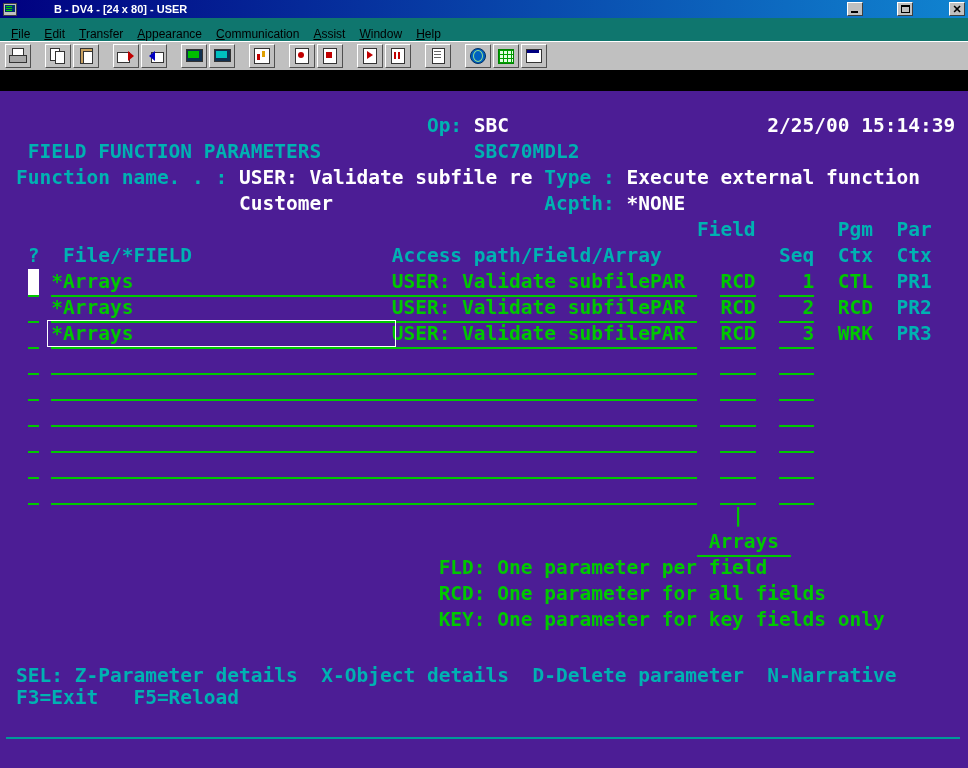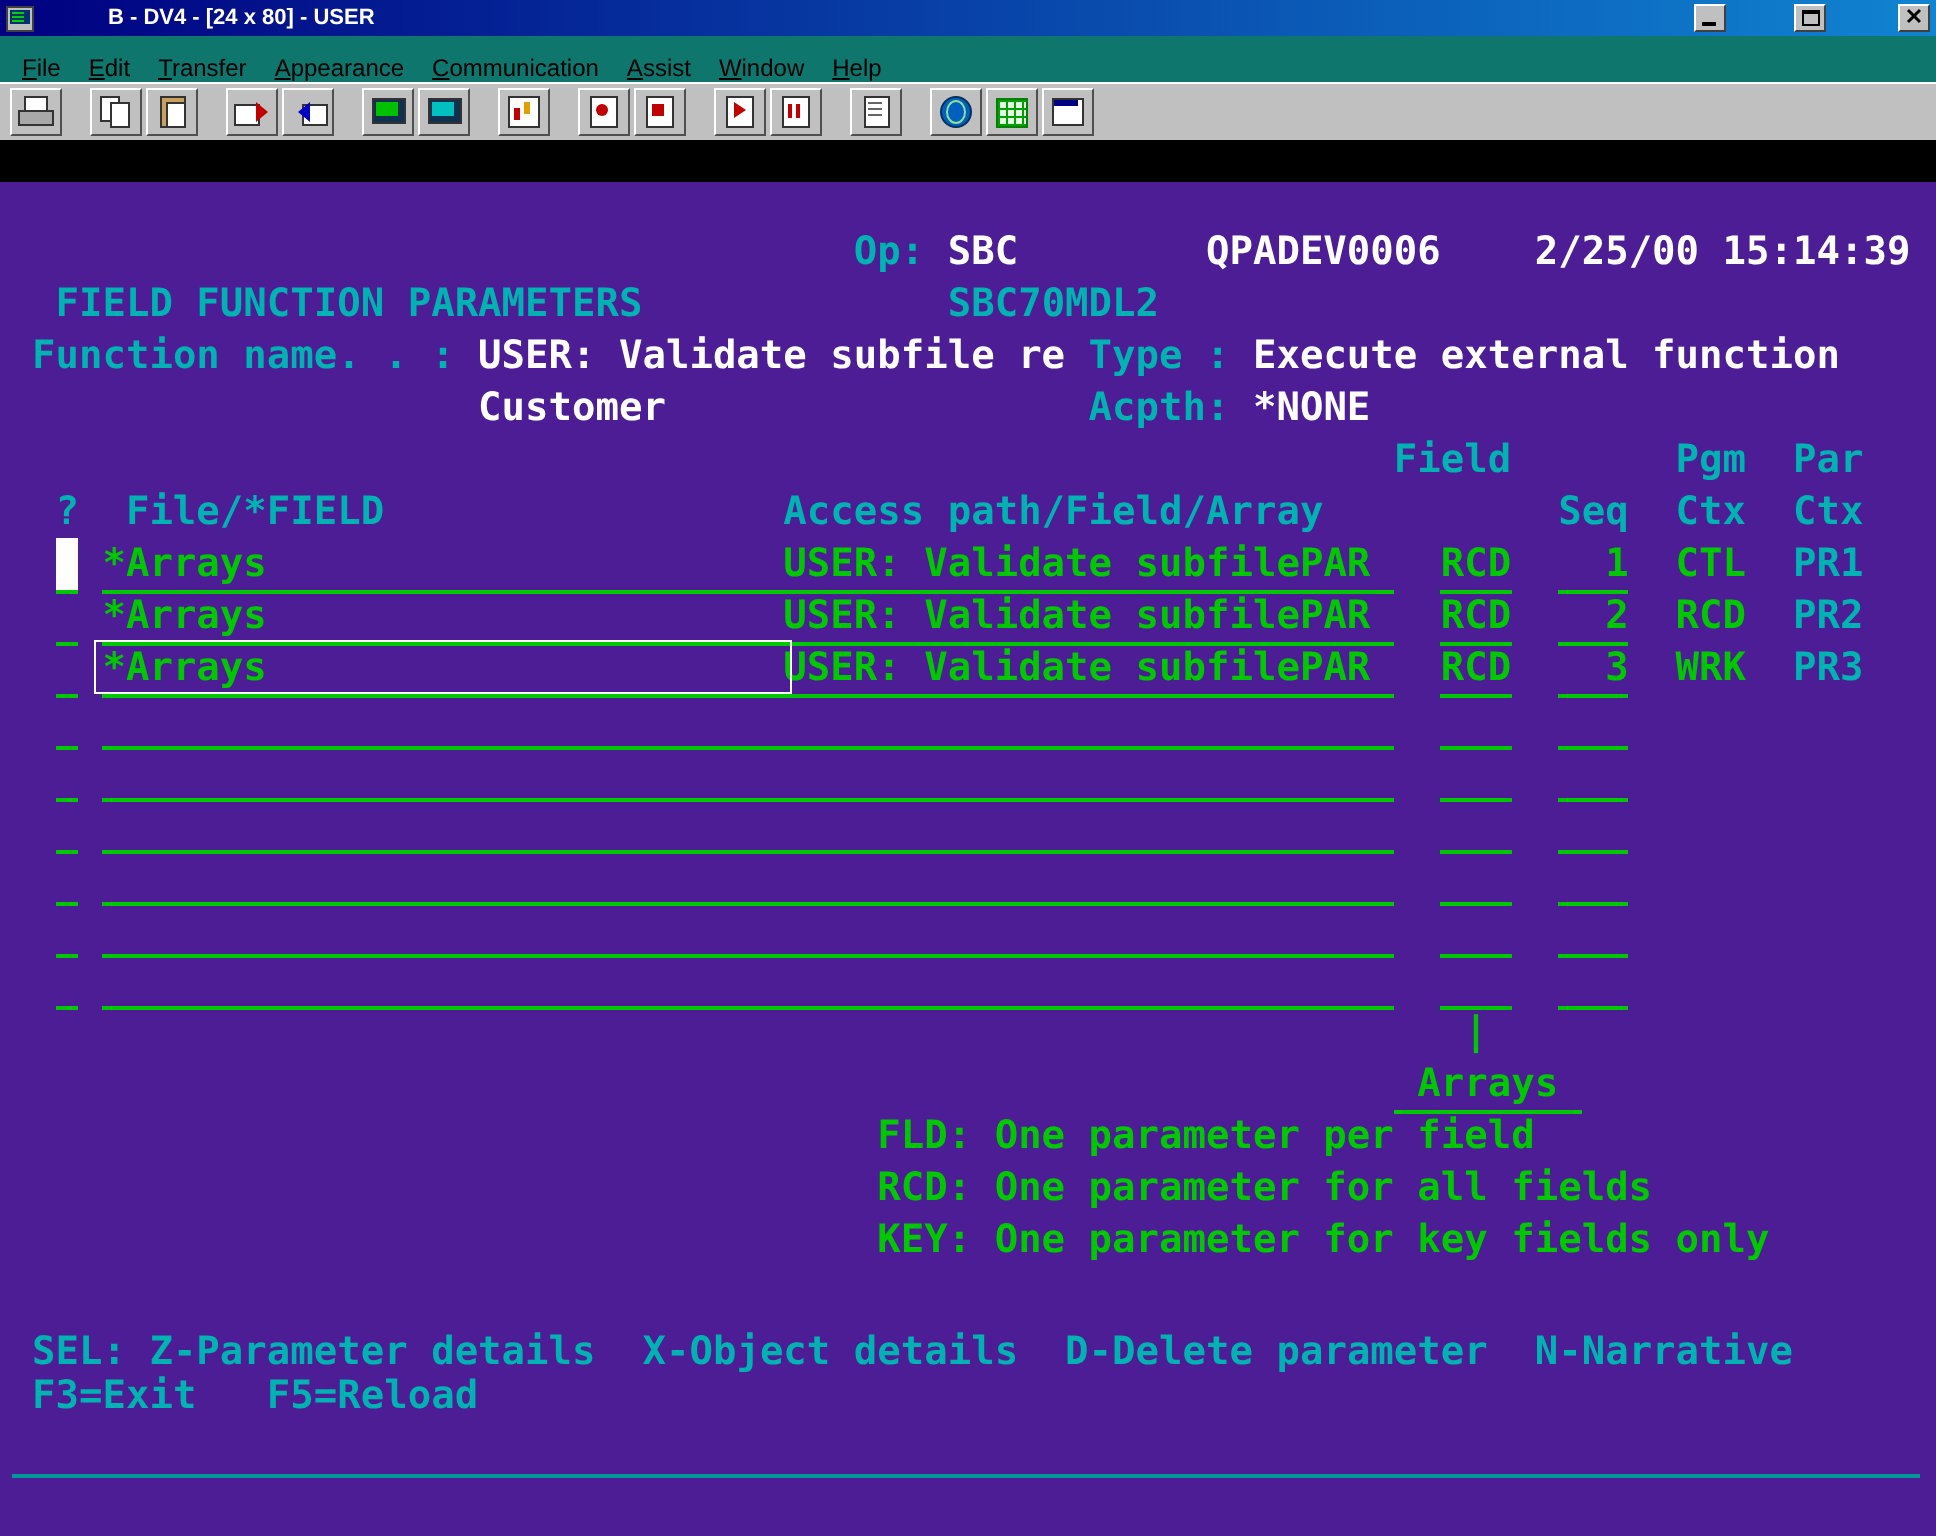--- a/index.html
+++ b/index.html
@@ -174,21 +174,21 @@
       <button class="tbtn">
         <span class="ic ic-grid"></span>
       </button>
       <button class="tbtn">
         <span class="ic ic-window"></span>
       </button>
     </div>
 
   <div class="screen">
     <div class="tgrid">
-        <div class="trow" style="top: 0px;"><span class="tseg k-teal" style="left: 35ch;">Op:</span><span class="tseg k-white" style="left: 39ch;">SBC</span><span class="tseg k-white" style="left: 50ch;">QPADEV0006</span><span class="tseg k-white" style="left: 64ch;">2/25/00 15:14:39</span></div>
+        <div class="trow" style="top: 0px;"><span class="tseg k-teal" style="left: 35ch;">Op:</span><span class="tseg k-white" style="left: 39ch;">SBC</span><span class="tseg k-white" style="left: 64ch;">2/25/00 15:14:39</span></div>
         <div class="trow" style="top: 26px;"><span class="tseg k-teal" style="left: 1ch;">FIELD FUNCTION PARAMETERS</span><span class="tseg k-teal" style="left: 39ch;">SBC70MDL2</span></div>
         <div class="trow" style="top: 52px;"><span class="tseg k-teal" style="left: 0ch;">Function name. . :</span><span class="tseg k-white" style="left: 19ch;">USER: Validate subfile re</span><span class="tseg k-teal" style="left: 45ch;">Type :</span><span class="tseg k-white" style="left: 52ch;">Execute external function</span></div>
         <div class="trow" style="top: 78px;"><span class="tseg k-white" style="left: 19ch;">Customer</span><span class="tseg k-teal" style="left: 45ch;">Acpth:</span><span class="tseg k-white" style="left: 52ch;">*NONE</span></div>
         <div class="trow" style="top: 104px;"><span class="tseg k-teal" style="left: 58ch;">Field</span><span class="tseg k-teal" style="left: 70ch;">Pgm</span><span class="tseg k-teal" style="left: 75ch;">Par</span></div>
         <div class="trow" style="top: 130px;"><span class="tseg k-teal" style="left: 1ch;">?</span><span class="tseg k-teal" style="left: 4ch;">File/*FIELD</span><span class="tseg k-teal" style="left: 32ch;">Access path/Field/Array</span><span class="tseg k-teal" style="left: 65ch;">Seq</span><span class="tseg k-teal" style="left: 70ch;">Ctx</span><span class="tseg k-teal" style="left: 75ch;">Ctx</span></div>
         <div class="trow" style="top: 156px;"><span class="tseg k-green fld cursor" style="left: 1ch;"> </span><span class="tseg k-green fld" style="left: 3ch;">*Arrays                      </span><span class="tseg k-green fld" style="left: 32ch;">USER: Validate subfilePAR </span><span class="tseg k-green fld" style="left: 60ch;">RCD</span><span class="tseg k-green fld" style="left: 65ch;">  1</span><span class="tseg k-green" style="left: 70ch;">CTL</span><span class="tseg k-teal" style="left: 75ch;">PR1</span></div>
         <div class="trow" style="top: 182px;"><span class="tseg k-green fld" style="left: 1ch;"> </span><span class="tseg k-green fld" style="left: 3ch;">*Arrays                      </span><span class="tseg k-green fld" style="left: 32ch;">USER: Validate subfilePAR </span><span class="tseg k-green fld" style="left: 60ch;">RCD</span><span class="tseg k-green fld" style="left: 65ch;">  2</span><span class="tseg k-green" style="left: 70ch;">RCD</span><span class="tseg k-teal" style="left: 75ch;">PR2</span></div>
         <div class="trow" style="top: 208px;"><span class="tseg k-green fld" style="left: 1ch;"> </span><span class="tseg k-green fld" style="left: 3ch;">*Arrays                      </span><span class="tseg k-green fld" style="left: 32ch;">USER: Validate subfilePAR </span><span class="tseg k-green fld" style="left: 60ch;">RCD</span><span class="tseg k-green fld" style="left: 65ch;">  3</span><span class="tseg k-green" style="left: 70ch;">WRK</span><span class="tseg k-teal" style="left: 75ch;">PR3</span></div>
         <div class="trow" style="top: 234px;"><span class="tseg k-green fld" style="left: 1ch;"> </span><span class="tseg k-green fld" style="left: 3ch;">                             </span><span class="tseg k-green fld" style="left: 32ch;">                          </span><span class="tseg k-green fld" style="left: 60ch;">   </span><span class="tseg k-green fld" style="left: 65ch;">   </span></div>
         <div class="trow" style="top: 260px;"><span class="tseg k-green fld" style="left: 1ch;"> </span><span class="tseg k-green fld" style="left: 3ch;">                             </span><span class="tseg k-green fld" style="left: 32ch;">                          </span><span class="tseg k-green fld" style="left: 60ch;">   </span><span class="tseg k-green fld" style="left: 65ch;">   </span></div>

